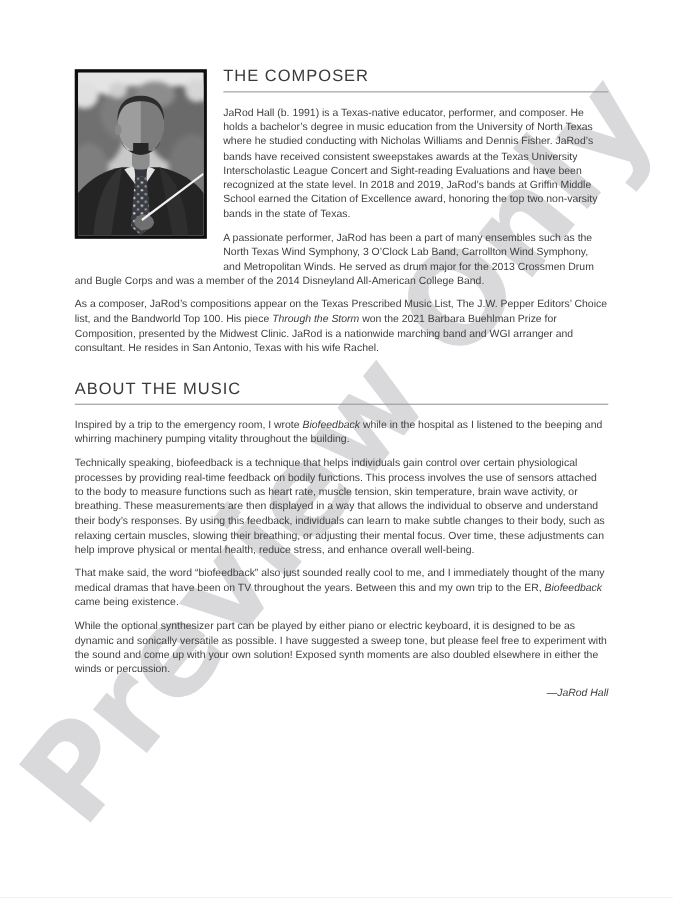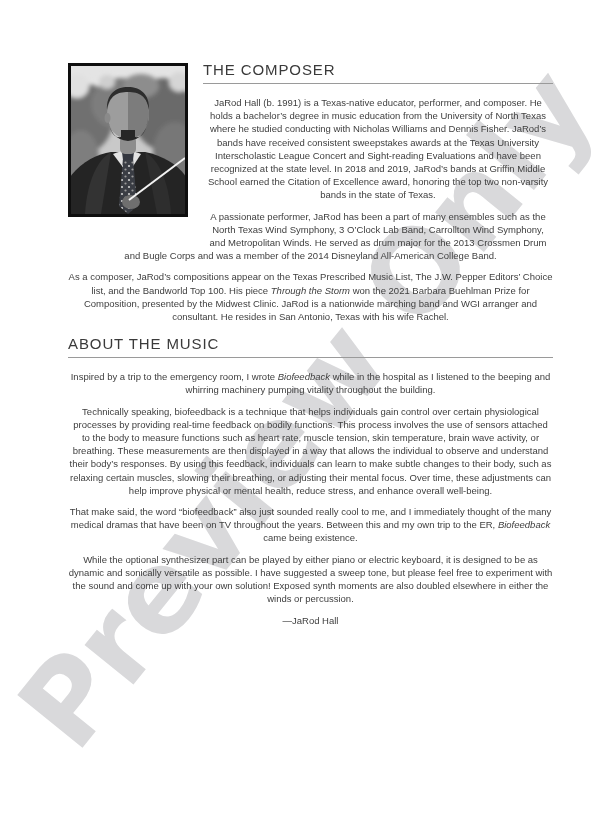--- a/index.html
+++ b/index.html
@@ -20,28 +20,28 @@
   .photo-frame svg { display:block; }
 
   h2.sec-heading {
     font-size:15px; font-weight:500; letter-spacing:0.9px;
     color:#3a3a3a; margin:0 0 6px 0; line-height:14px;
   }
   hr.sec-rule { border:none; border-top:1px solid #9a9a9a; margin:0 0 12px 0; }
 
   p.body-p {
     font-size:9.5px; line-height:13.2px; margin:0 0 8px 0;
-    color:#3e3e3e; text-align:center;
+    color:#3e3e3e; text-align:left;
   }
   p.body-p em { }
 
-  .music-section { margin-top:14px; }
+  .music-section { margin-top:24px; }
   p.signature {
     font-size:9.5px; line-height:13.2px; margin:4px 0 0 0;
-    text-align:center; color:#3e3e3e;
+    text-align:right; font-style:italic; color:#3e3e3e;
   }
 </style>
 </head>
 <body>
 
 <div class="page">
 
   <svg class="watermark-layer" width="612" height="816" viewBox="0 0 612 816" aria-hidden="true">
     <text x="306" y="448" transform="rotate(-51 306 408)" text-anchor="middle" textLength="830" lengthAdjust="spacingAndGlyphs" font-family="DejaVu Sans, sans-serif" font-weight="bold" font-size="115" fill="#d9d9db">Preview Only</text>
   </svg>

